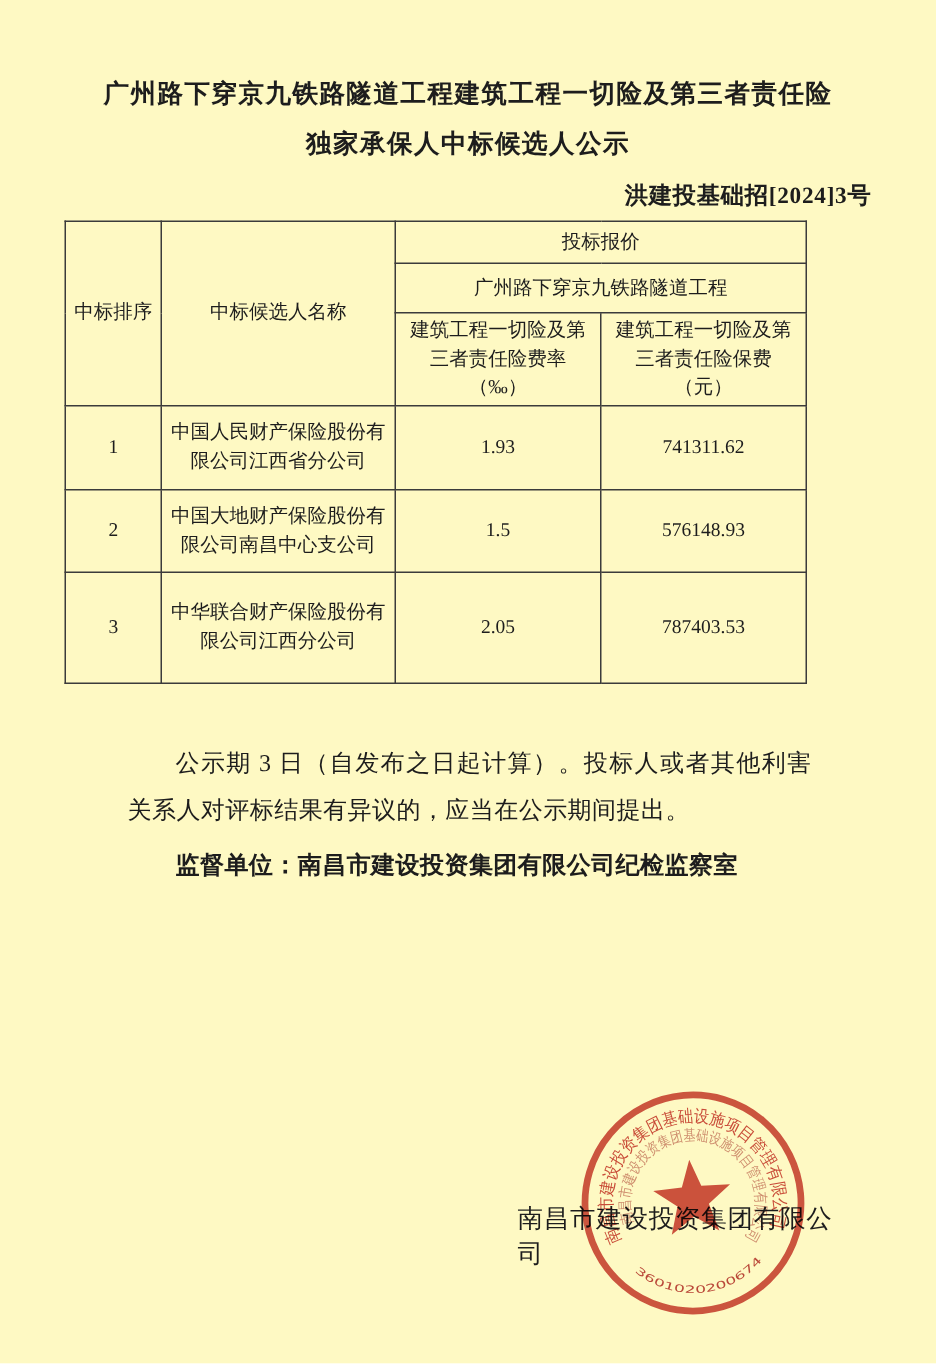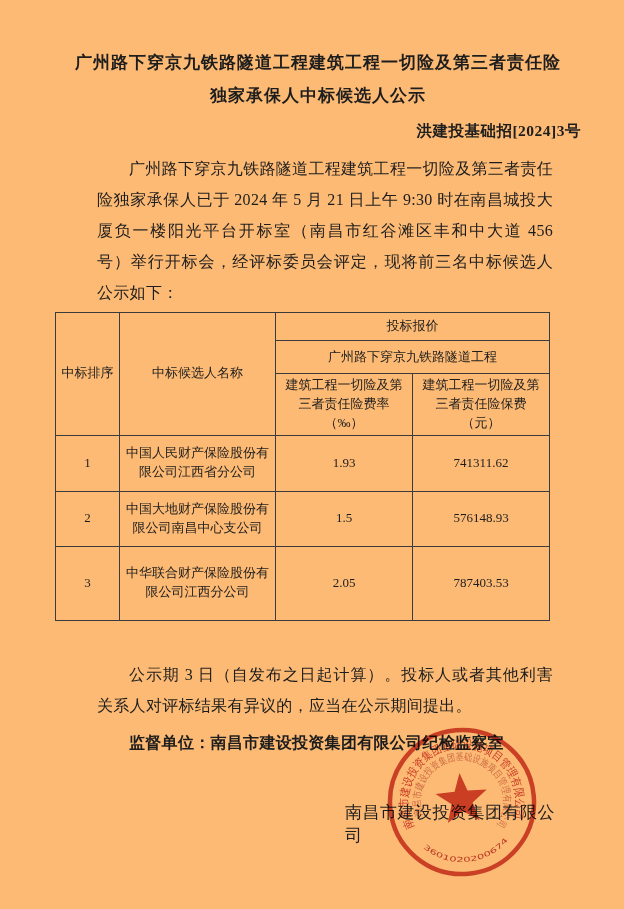--- a/index.html
+++ b/index.html
@@ -1,21 +1,21 @@
 <!DOCTYPE html>
 <html><head>
 <meta charset="utf-8">
 <style>
   html,body{margin:0;padding:0;background:#ffffff;}
   .page{
     position:relative;
     width:624px;height:909px;
     box-sizing:border-box;
-    padding:46px 43px 0 55px;
-    background:#fdba74;
+    padding:46px 43px 0 43px;
+    background:#fef9c3;
     color:#1d1d1d;
     font-family:"Liberation Serif","DejaVu Serif",serif;
     overflow:hidden;
   }
   .title{margin:0;font-size:17px;font-weight:700;text-align:center;line-height:33px;letter-spacing:1px;}
   .tline{display:block;}
   .doc-no{text-align:right;font-weight:700;font-size:15.5px;line-height:24px;margin-top:7px;letter-spacing:0.5px;}
   .body-block{margin-left:42px;width:456px;}
   .para{margin:0;font-size:16px;line-height:31px;text-align:justify;text-align-last:left;text-indent:2em;letter-spacing:0.3px;}
   .intro{margin-top:10px;}
@@ -49,23 +49,20 @@
 
 <div class="page">
 
   <h1 class="title">
     <span class="tline">广州路下穿京九铁路隧道工程建筑工程一切险及第三者责任险</span>
     <span class="tline">独家承保人中标候选人公示</span>
   </h1>
 
   <div class="doc-no">洪建投基础招[2024]3号</div>
 
-  <div class="body-block">
-    <p class="para intro">广州路下穿京九铁路隧道工程建筑工程一切险及第三者责任险独家承保人已于 2024 年 5 月 21 日上午 9:30 时在南昌城投大厦负一楼阳光平台开标室（南昌市红谷滩区丰和中大道 456 号）举行开标会，经评标委员会评定，现将前三名中标候选人公示如下：</p>
-  </div>
 
   <table class="bids">
     <colgroup>
       <col style="width:64px">
         <col style="width:156px">
         <col style="width:137px">
         <col style="width:137px">
     </colgroup>
     <tbody>
       <tr class="hr1">

